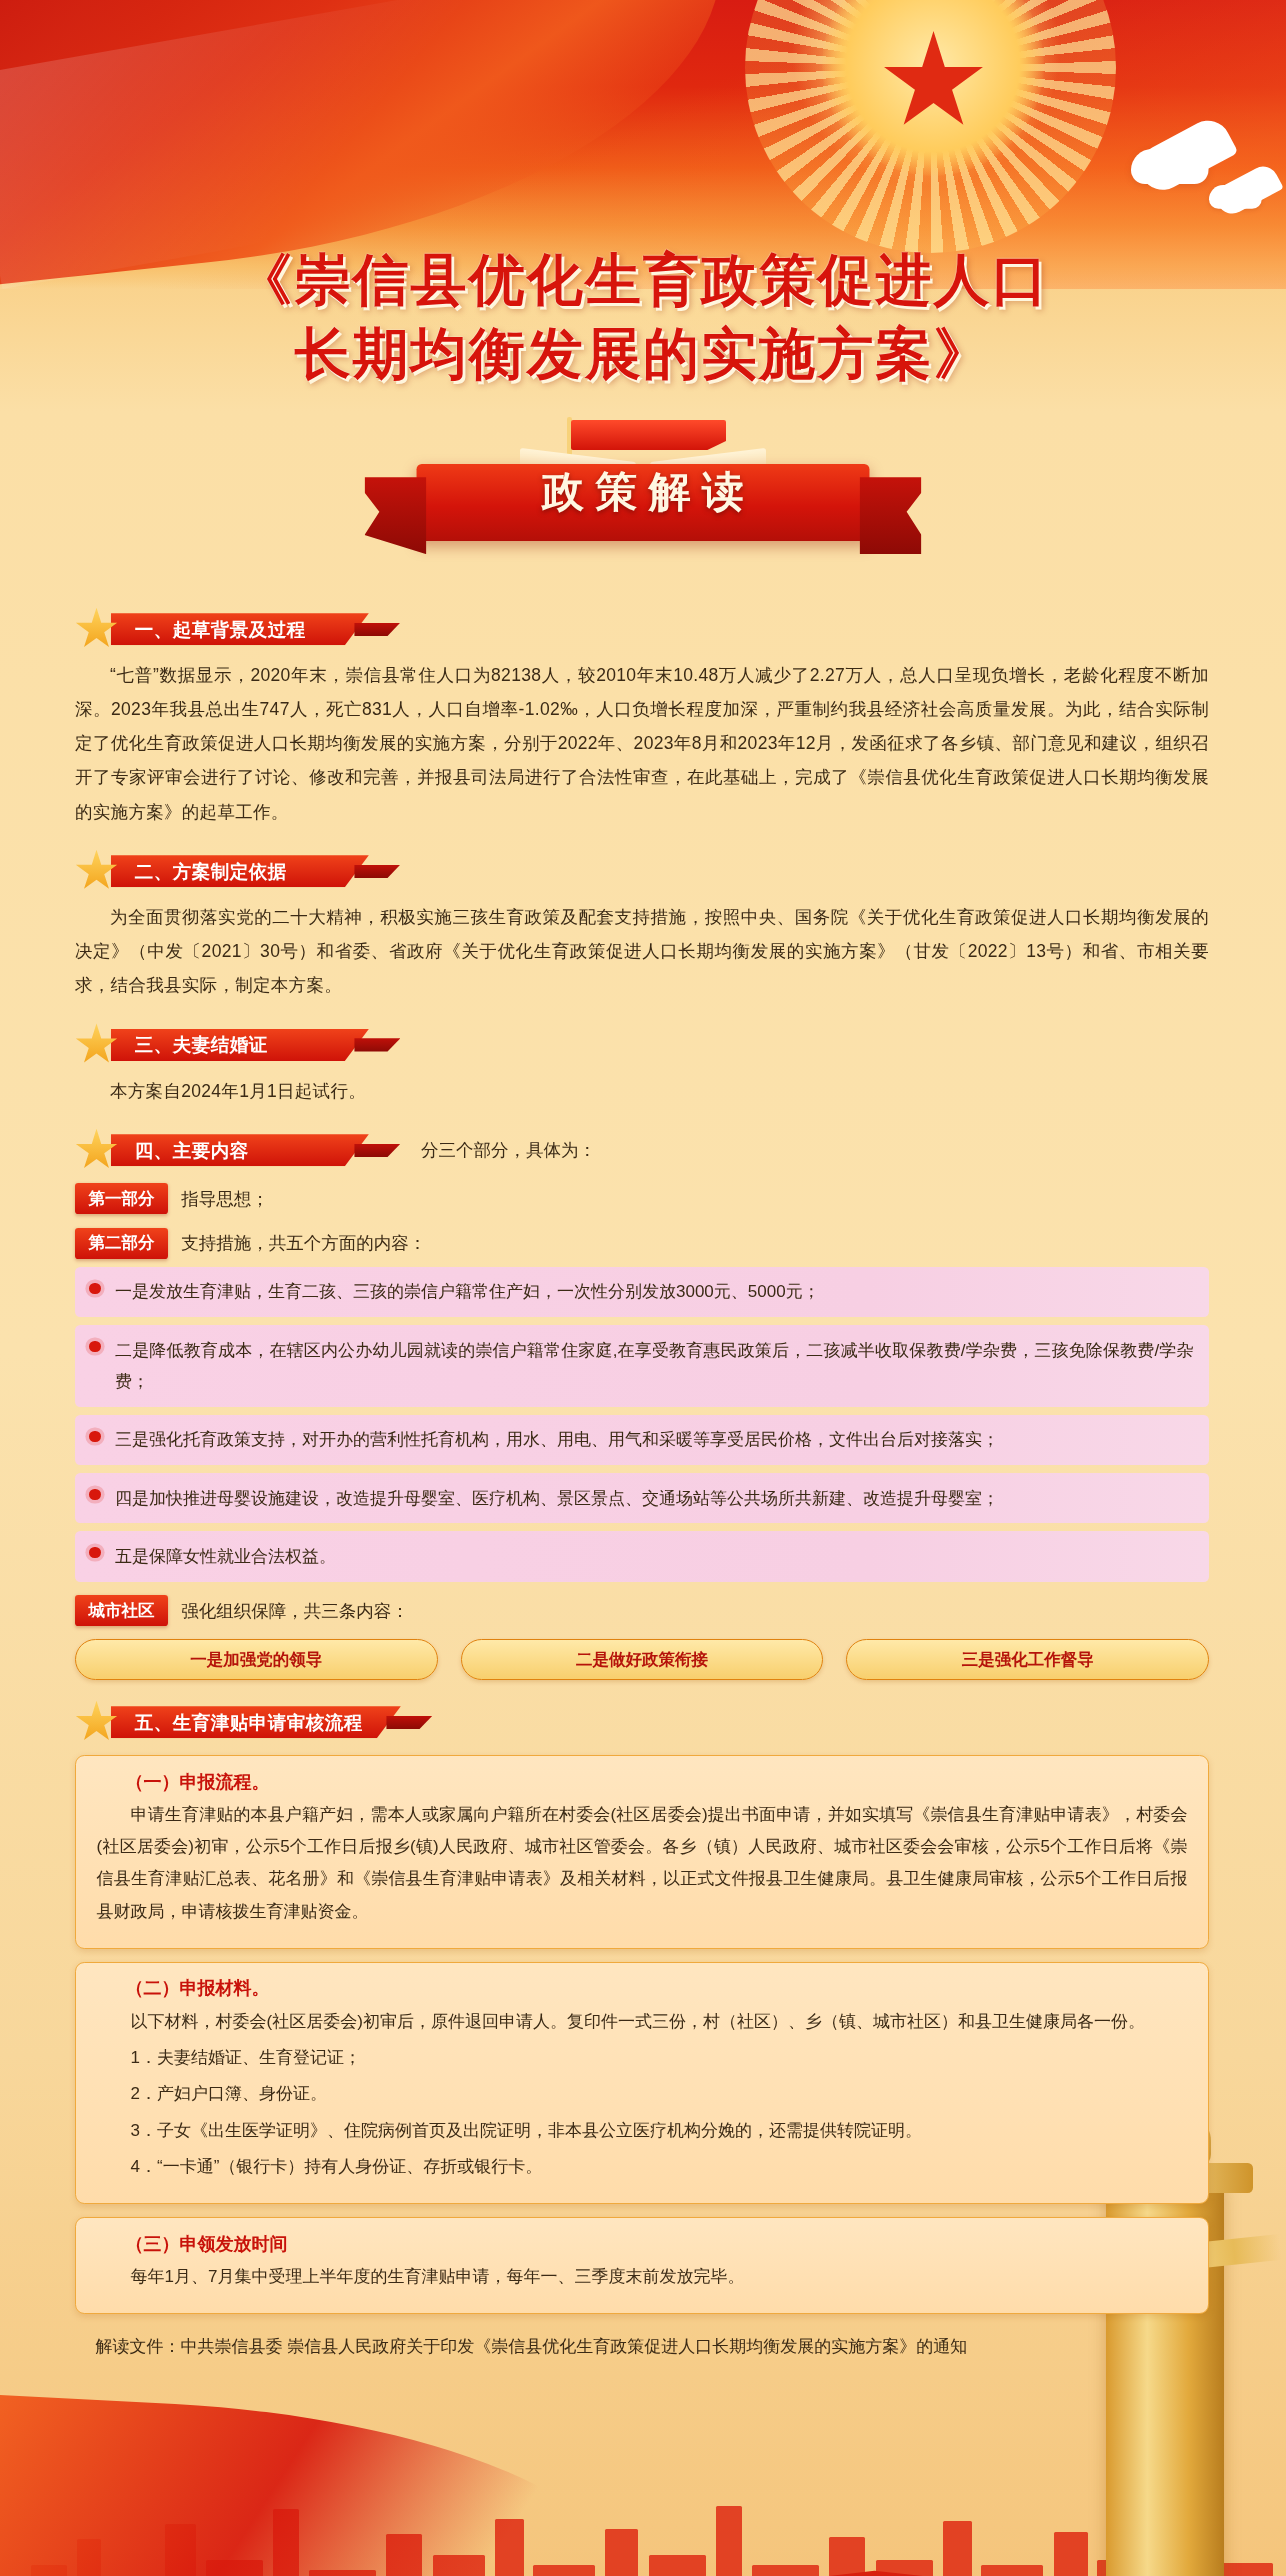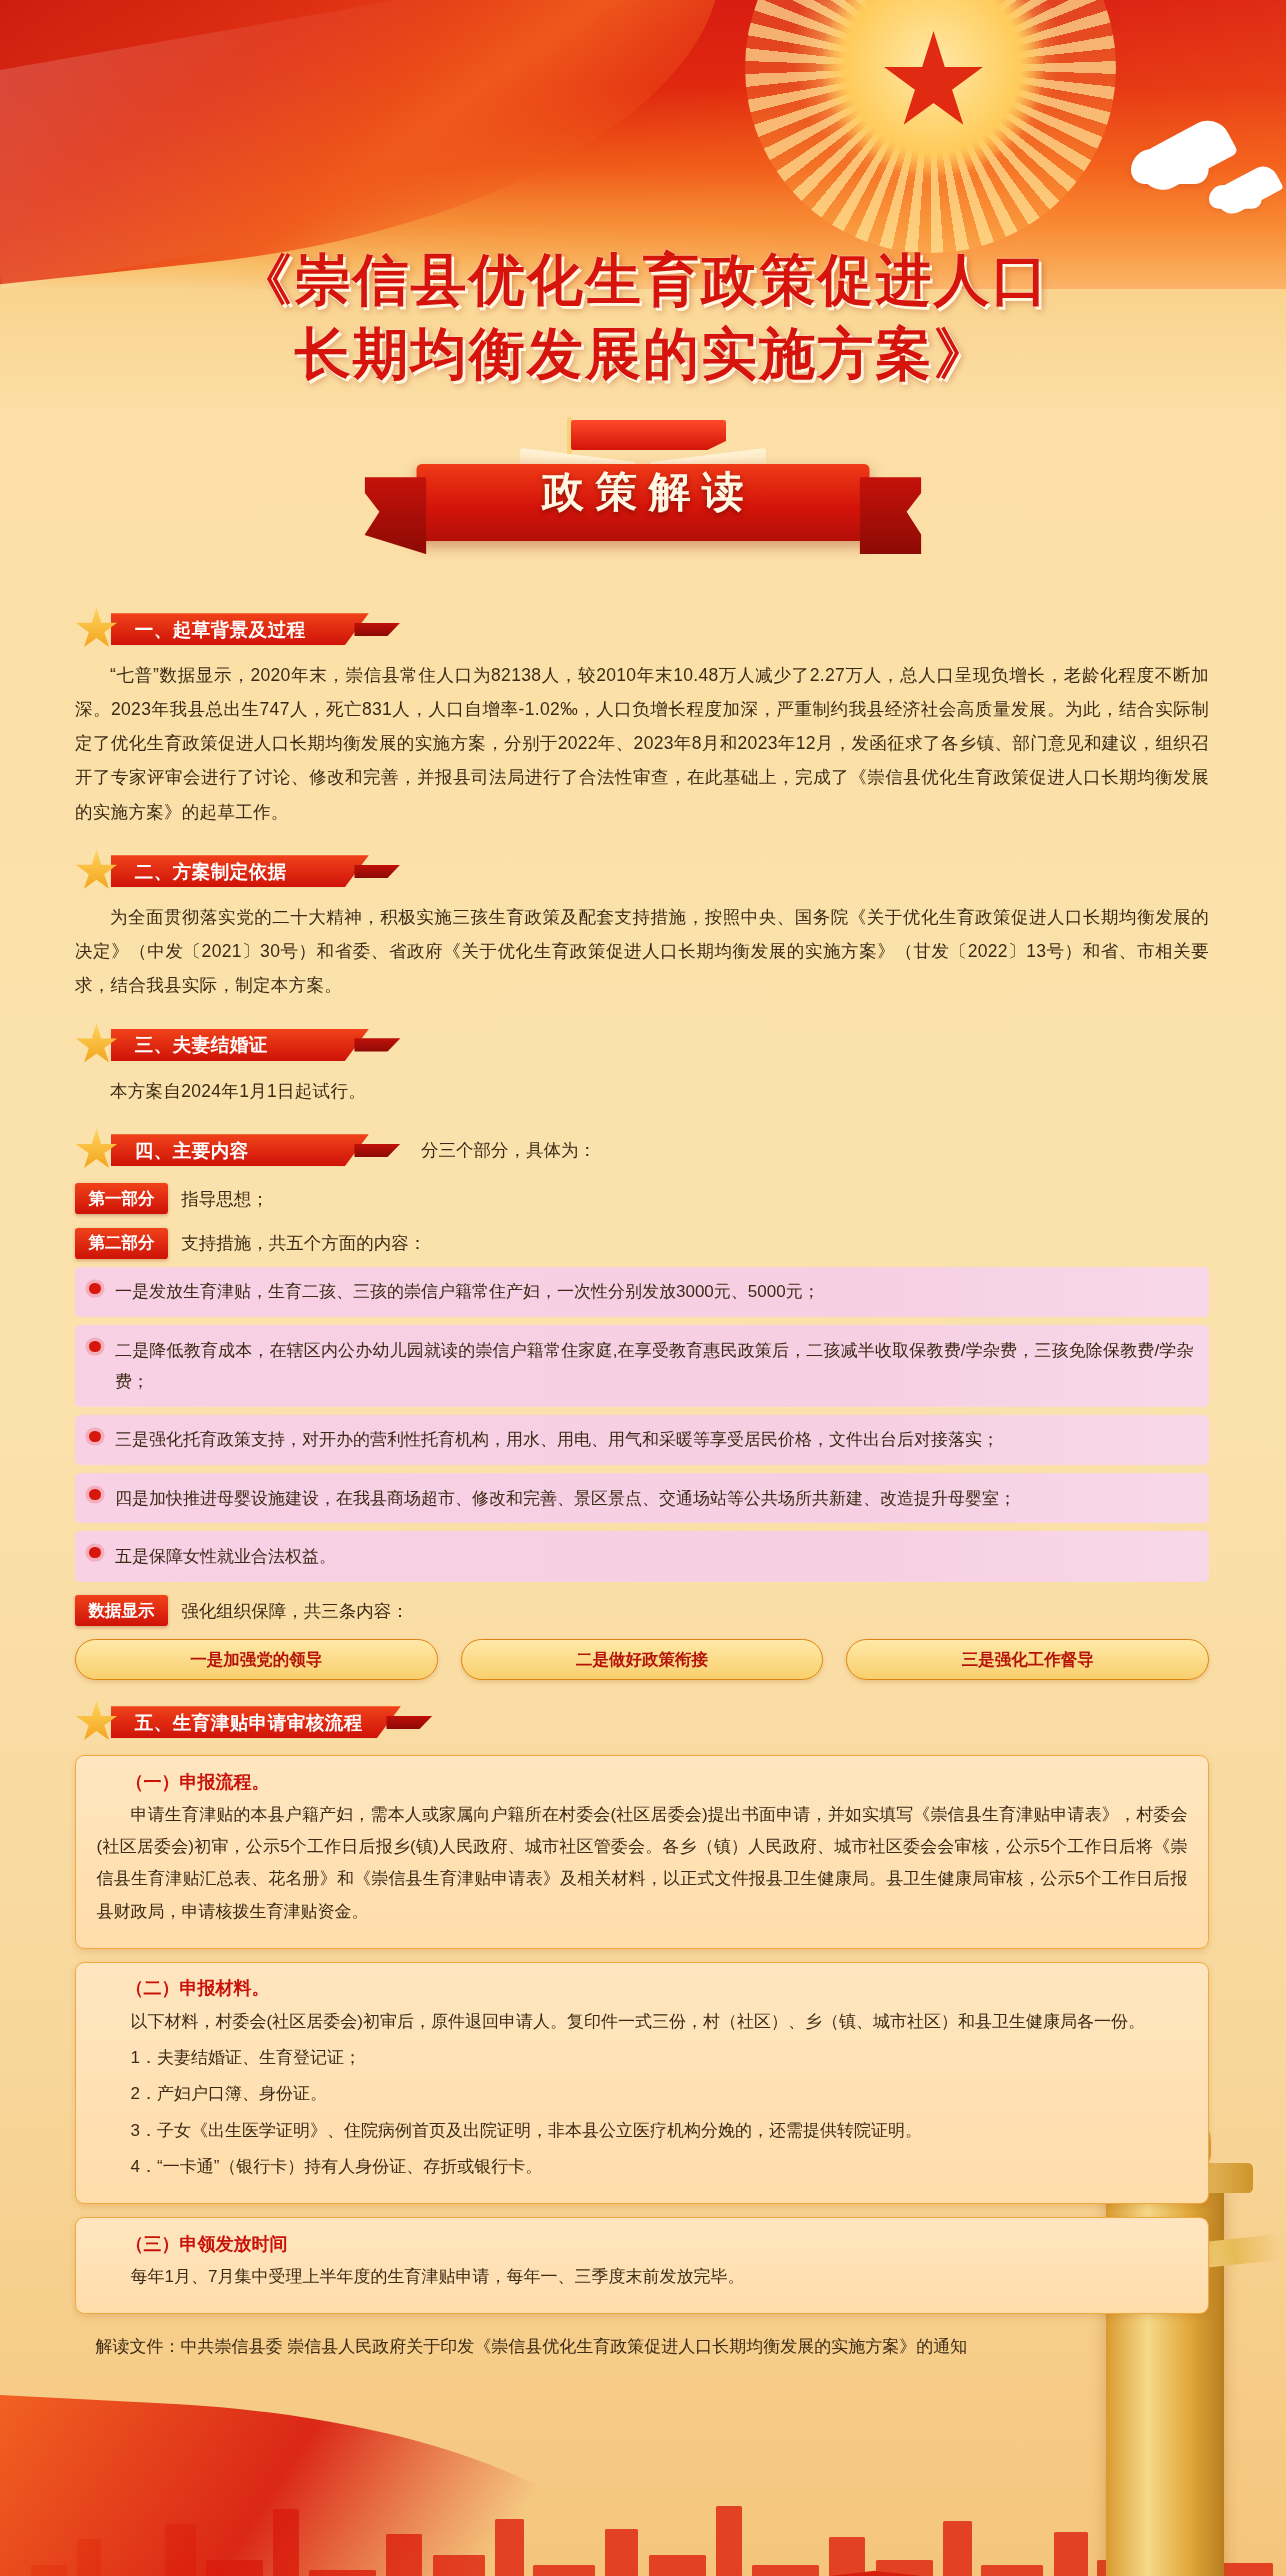--- a/index.html
+++ b/index.html
@@ -399,25 +399,25 @@
     </div>
 
     <div class="part-row">
       <span class="part-tag">第二部分</span>
       <span class="part-text">支持措施，共五个方面的内容：</span>
     </div>
 
     <div class="measure">一是发放生育津贴，生育二孩、三孩的崇信户籍常住产妇，一次性分别发放3000元、5000元；</div>
     <div class="measure">二是降低教育成本，在辖区内公办幼儿园就读的崇信户籍常住家庭,在享受教育惠民政策后，二孩减半收取保教费/学杂费，三孩免除保教费/学杂费；</div>
     <div class="measure">三是强化托育政策支持，对开办的营利性托育机构，用水、用电、用气和采暖等享受居民价格，文件出台后对接落实；</div>
-    <div class="measure">四是加快推进母婴设施建设，在我县商场超市、修改和完善、景区景点、交通场站等公共场所共新建、改造提升母婴室；</div>
+    <div class="measure">四是加快推进母婴设施建设，改造提升母婴室、医疗机构、景区景点、交通场站等公共场所共新建、改造提升母婴室；</div>
     <div class="measure">五是保障女性就业合法权益。</div>
 
     <div class="part-row">
-      <span class="part-tag">数据显示</span>
+      <span class="part-tag">城市社区</span>
       <span class="part-text">强化组织保障，共三条内容：</span>
     </div>
 
     <div class="pill-row">
       <div class="pill">一是加强党的领导</div>
       <div class="pill">二是做好政策衔接</div>
       <div class="pill">三是强化工作督导</div>
     </div>
 
     <div class="sec-head">

